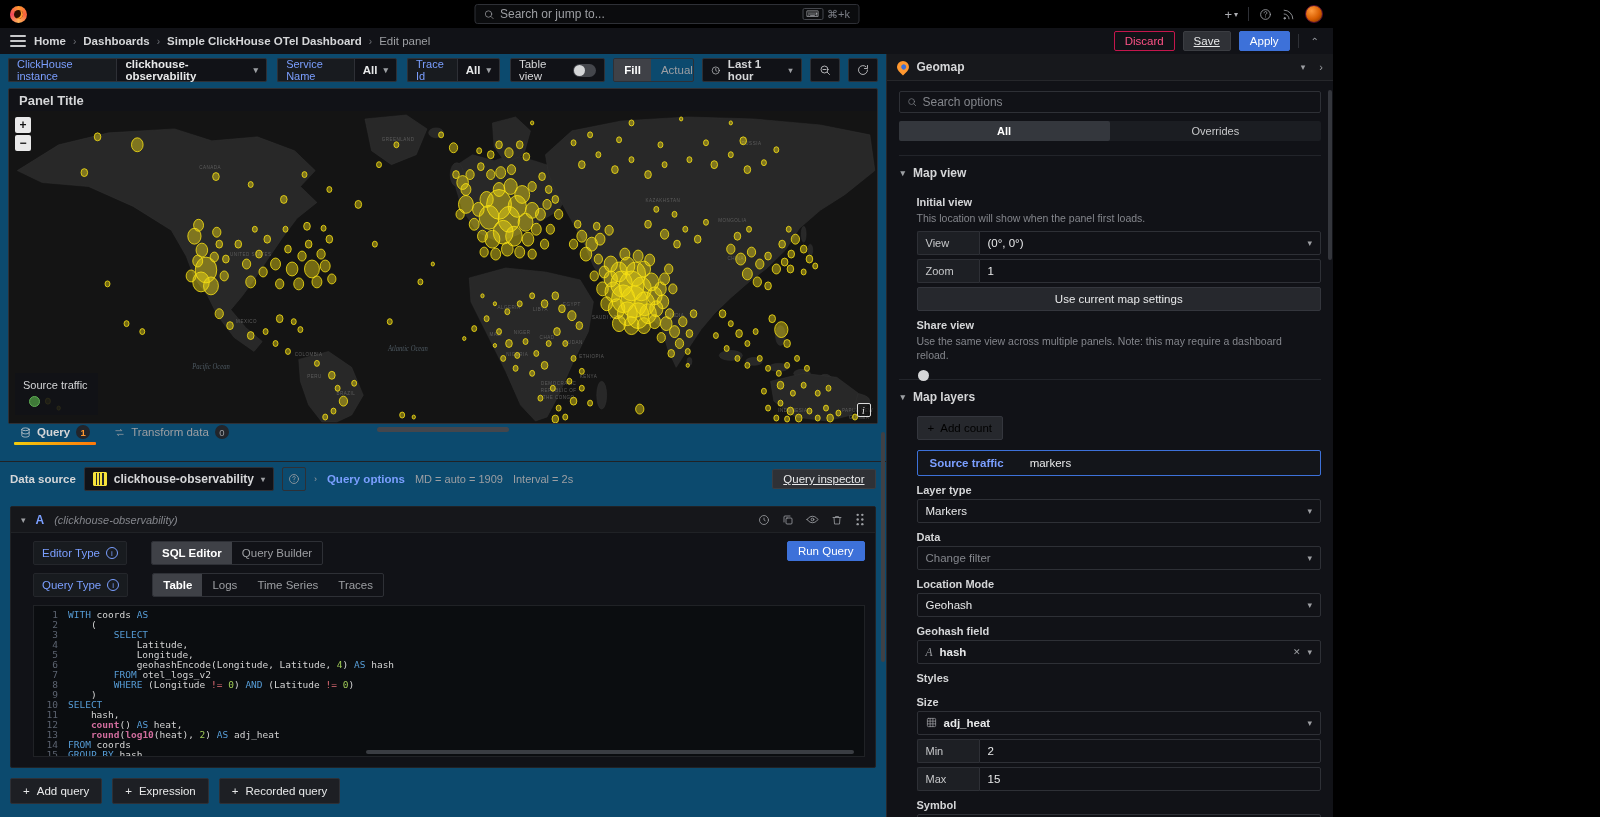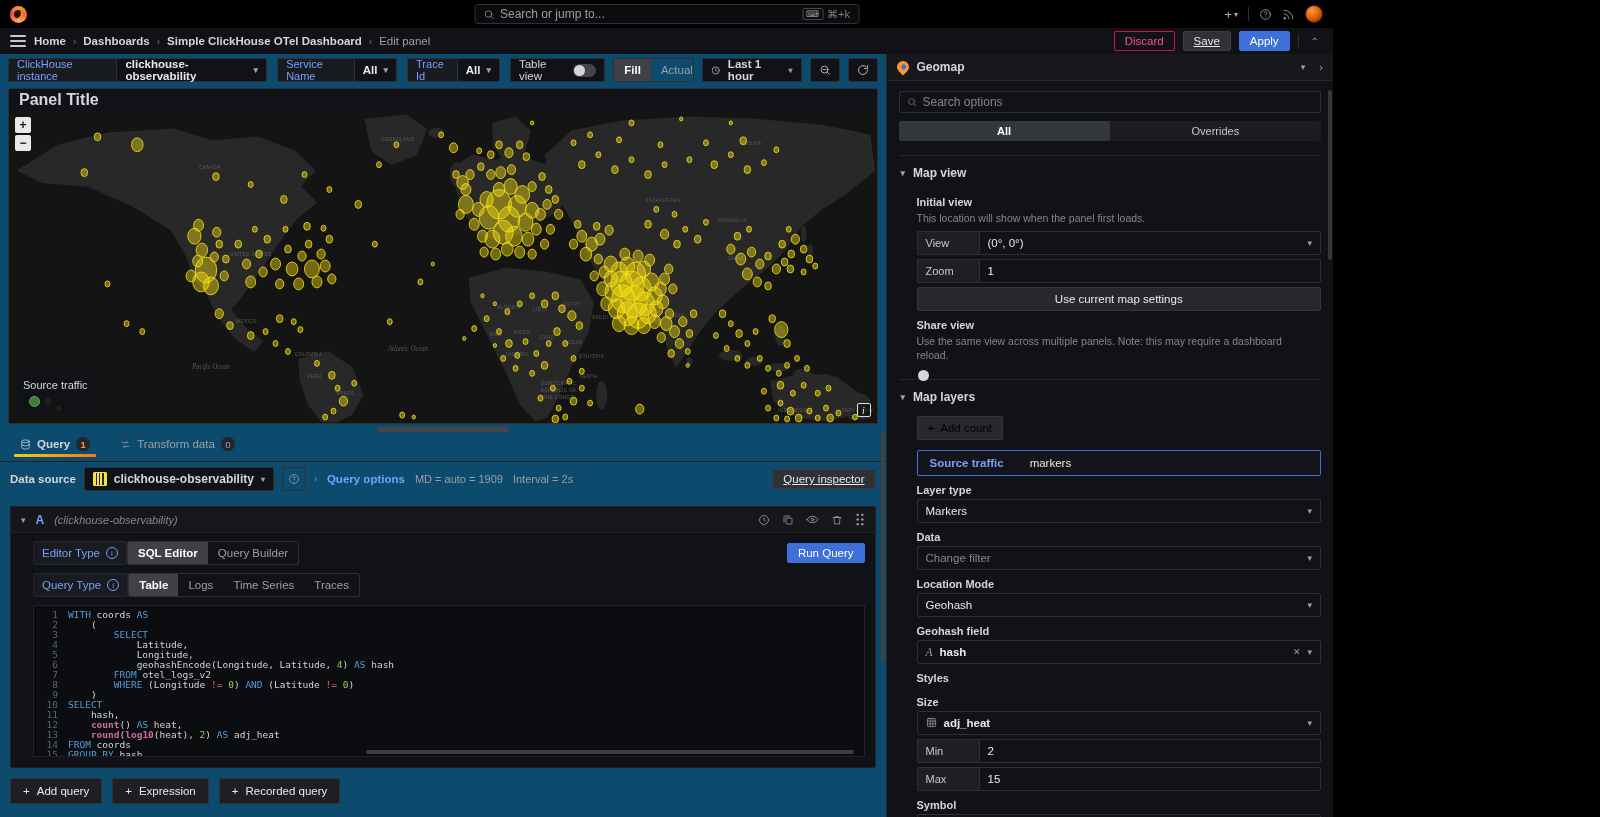--- a/index.html
+++ b/index.html
@@ -49,33 +49,33 @@
   .chip { height:24px; display:flex; align-items:center; gap:7px; border:1px solid #2e3036; border-radius:2px; background:#111217; padding:0 8px; font-size:11.5px; cursor:pointer; }
   .toggle { width:26px; height:13px; border-radius:8px; background:#44464c; position:relative; cursor:pointer; }
   .toggle::after { content:""; position:absolute; left:1px; top:1px; width:11px; height:11px; border-radius:50%; background:#d5d6d8; }
   .seg { display:flex; border:1px solid #2e3036; border-radius:2px; overflow:hidden; height:24px; }
   .seg .opt { padding:0 10px; display:flex; align-items:center; color:#9d9fa3; font-size:11.5px; cursor:pointer; }
   .seg .opt.sel { background:#3f4147; color:#fff; font-weight:700; }
   .timechip { font-weight:700;align-items:center; }
 
   
   .map-panel { margin:2px 8px 0 8px; height:336px; border:1px solid #2e3036; border-radius:2px; background:#111217; display:flex; flex-direction:column; position:relative; }
-  .map-title { height:22px; display:flex; align-items:center; padding:0 10px; font-size:16px; font-weight:700; color:#d5d6d8; }
+  .map-title { height:22px; display:flex; align-items:center; padding:0 10px; font-size:13px; font-weight:700; color:#d5d6d8; }
   .map-body { flex:1; position:relative; background:#141414; overflow:hidden; }
   .map-body svg { display:block; width:100%; height:100%; }
   .ol-zoom { position:absolute; left:6px; top:6px; display:flex; flex-direction:column; gap:2px; }
   .ol-zoom button { width:16px; height:16px; background:#e9e9e9; color:#111; border:none; border-radius:2px; font-size:12px; font-weight:700; line-height:1; cursor:pointer; }
   .map-legend { position:absolute; left:6px; bottom:8px; background:rgba(17,18,23,.88); padding:6px 10px 8px 8px; border-radius:1px; }
   .map-legend .ttl { font-size:11px; color:#d5d6d8; }
   .legend-dot { margin-top:5px; margin-left:6px; width:11px; height:11px; border-radius:50%; background:#3f7a38; border:1px solid #5fae54; }
   .map-info { position:absolute; right:6px; bottom:6px; width:14px; height:14px; border:1px solid #dcdcdc; border-radius:2px; color:#eee; font-size:10px; font-style:italic; font-family:"Liberation Serif",serif; display:flex; align-items:center; justify-content:center; background:rgba(20,20,20,.6); cursor:pointer;}
   .resize-handle { margin:3px auto 0 auto; width:132px; height:5px; border-radius:3px; background:#44464c; cursor:row-resize; }
 
   
-  .qtabs { display:flex; align-items:flex-end; gap:10px; padding:4px 10px 4px 10px; height:30px; border-bottom:1px solid #202226; }
+  .qtabs { display:flex; align-items:flex-end; gap:4px; padding:4px 10px 16px 10px; height:30px; border-bottom:1px solid #202226; }
   .qtab { display:flex; align-items:center; gap:6px; padding:4px 10px 6px 10px; font-size:11.5px; color:#d5d6d8; font-weight:600; cursor:pointer; position:relative; }
   .qtab.active::after { content:""; position:absolute; left:4px; right:4px; bottom:0; height:3px; background:linear-gradient(90deg,#f2cc0c,#ff780a); border-radius:1px; }
   .qtab.inactive { color:#9d9fa3; font-weight:400; }
   .badge { min-width:14px; height:14px; border-radius:8px; background:#22252b; font-size:9.5px; display:flex; align-items:center; justify-content:center; padding:0 4px; }
   .badge.orange { color:#ff9830; }
   .badge.gray { color:#9d9fa3; }
 
   .ds-row { display:flex; align-items:center; gap:8px; padding:5px 10px; }
   .ds-label { font-size:11.5px; font-weight:600; }
   .ds-chip { display:flex; align-items:center; gap:7px; height:24px; background:#111217; border:1px solid #2e3036; border-radius:2px; padding:0 8px; font-weight:600; cursor:pointer; }
@@ -87,21 +87,21 @@
 
   
   .qcard { margin:10px 10px 0 10px; border:1px solid #202226; border-radius:2px; background:#111217; }
   .qhead { height:26px; display:flex; align-items:center; gap:10px; background:#16171b; padding:0 10px; border-bottom:1px solid #202226; }
   .qhead .chev { color:#9d9fa3; font-size:9px; cursor:pointer; }
   .qname { color:#7b9fff; font-weight:700; cursor:pointer; }
   .qds-hint { color:#84868c; font-style:italic; font-size:11px; }
   .qhead-icons { margin-left:auto; display:flex; align-items:center; gap:12px; color:#9d9fa3; }
   .qhead-icons svg { display:block; cursor:pointer; }
   .qbody { padding:8px 10px 10px 22px; }
-  .qrow { display:flex; align-items:center; gap:0; margin-bottom:8px; }
+  .qrow { display:flex; align-items:flex-start; gap:24px; margin-bottom:8px; }
   .qrow-label { display:flex; align-items:center; gap:6px; height:24px; background:#181b1f; border:1px solid #24262b; border-radius:2px; padding:0 8px; color:#7b9fff; font-size:11.5px; font-weight:500; }
   .info-i { width:12px; height:12px; border:1px solid #7b9fff; border-radius:50%; font-size:8px; display:flex; align-items:center; justify-content:center; color:#7b9fff; }
   .runq { margin-left:auto; }
 
   
   .code { background:#0b0d10; border:1px solid #202226; height:152px; display:flex; font-family:"DejaVu Sans Mono",monospace; font-size:9.5px; line-height:10px; padding-top:4px; position:relative; overflow:hidden; }
   .gutter { width:34px; text-align:right; padding-right:10px; color:#5c6370; user-select:none; }
   .codelines { flex:1; white-space:pre; color:#d4d4d4; }
   .tk-k { color:#569cd6; font-weight:400; }
   .tk-f { color:#d16d9e; font-weight:700; }

